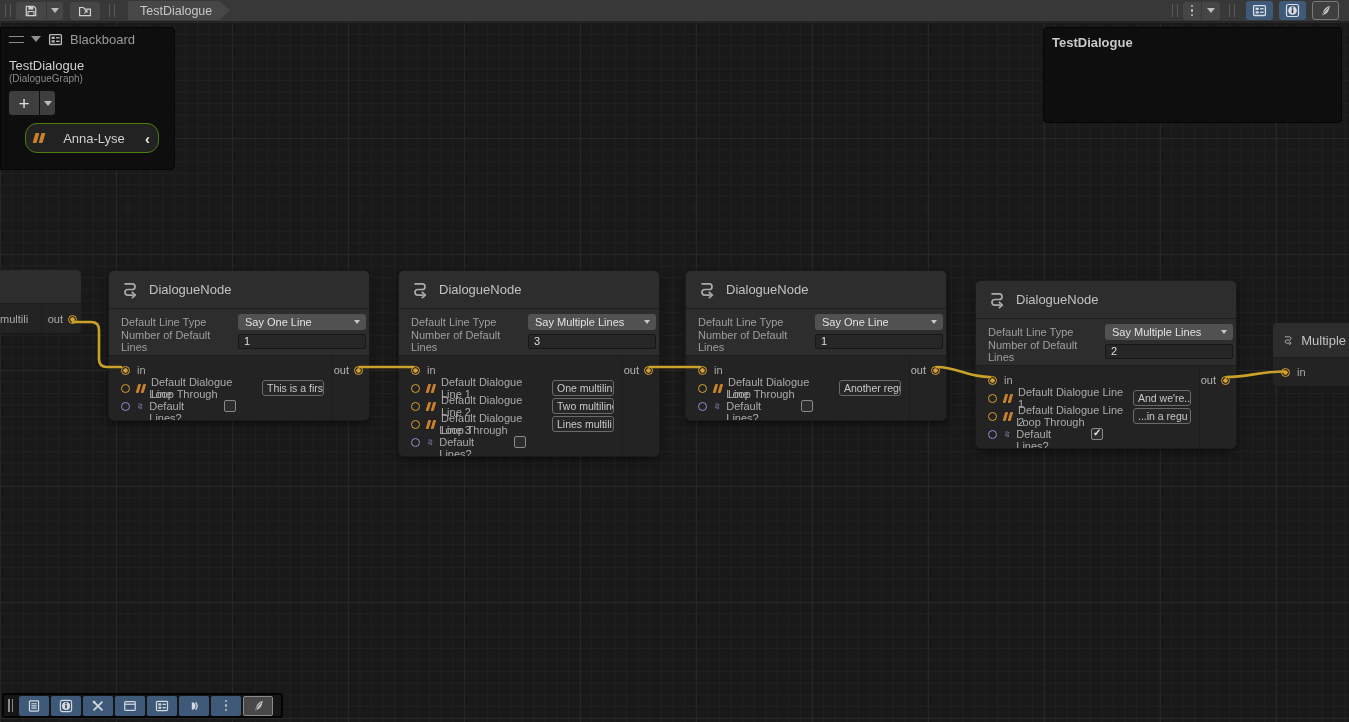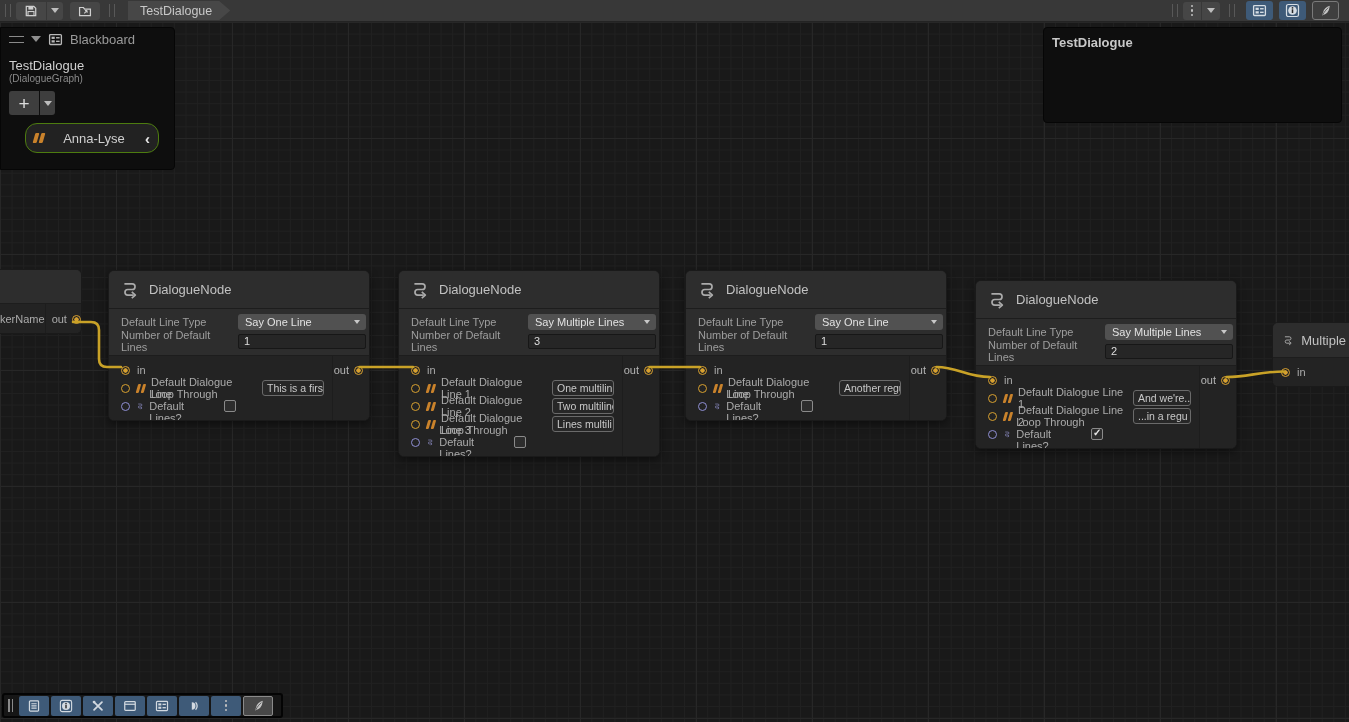--- a/index.html
+++ b/index.html
@@ -270,21 +270,21 @@
 
 <div class="panel ginspector">
   <div class="gi-sel">TestDialogue</div>
 </div>
 
 <div class="lnode">
   <div class="ln-title">
       <span>Node</span>
     </div>
   <div class="ln-body">
-    <span class="plabel">kerName</span>
+    <span class="plabel">multili</span>
     <div class="ln-out">
       <span>out</span>
       <span class="port connected"></span>
     </div>
   </div>
 </div>
 
 <div class="gnode" style="left:108px;top:270px">
   <div class="gn-title">
     <svg class="ic" width="18" height="19" style="color:#ababab">

